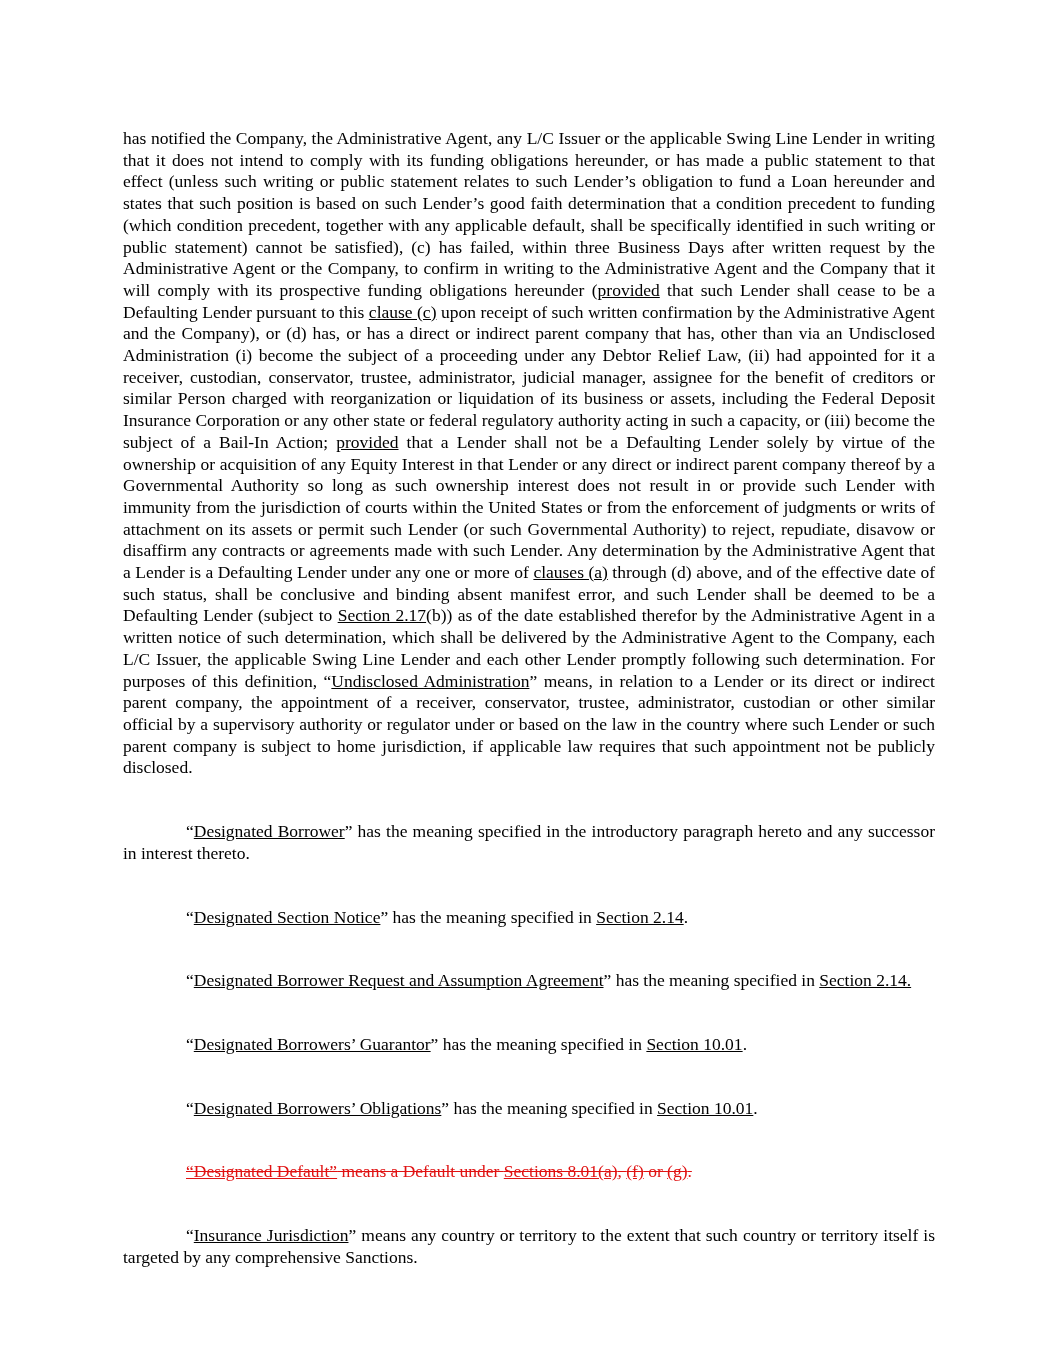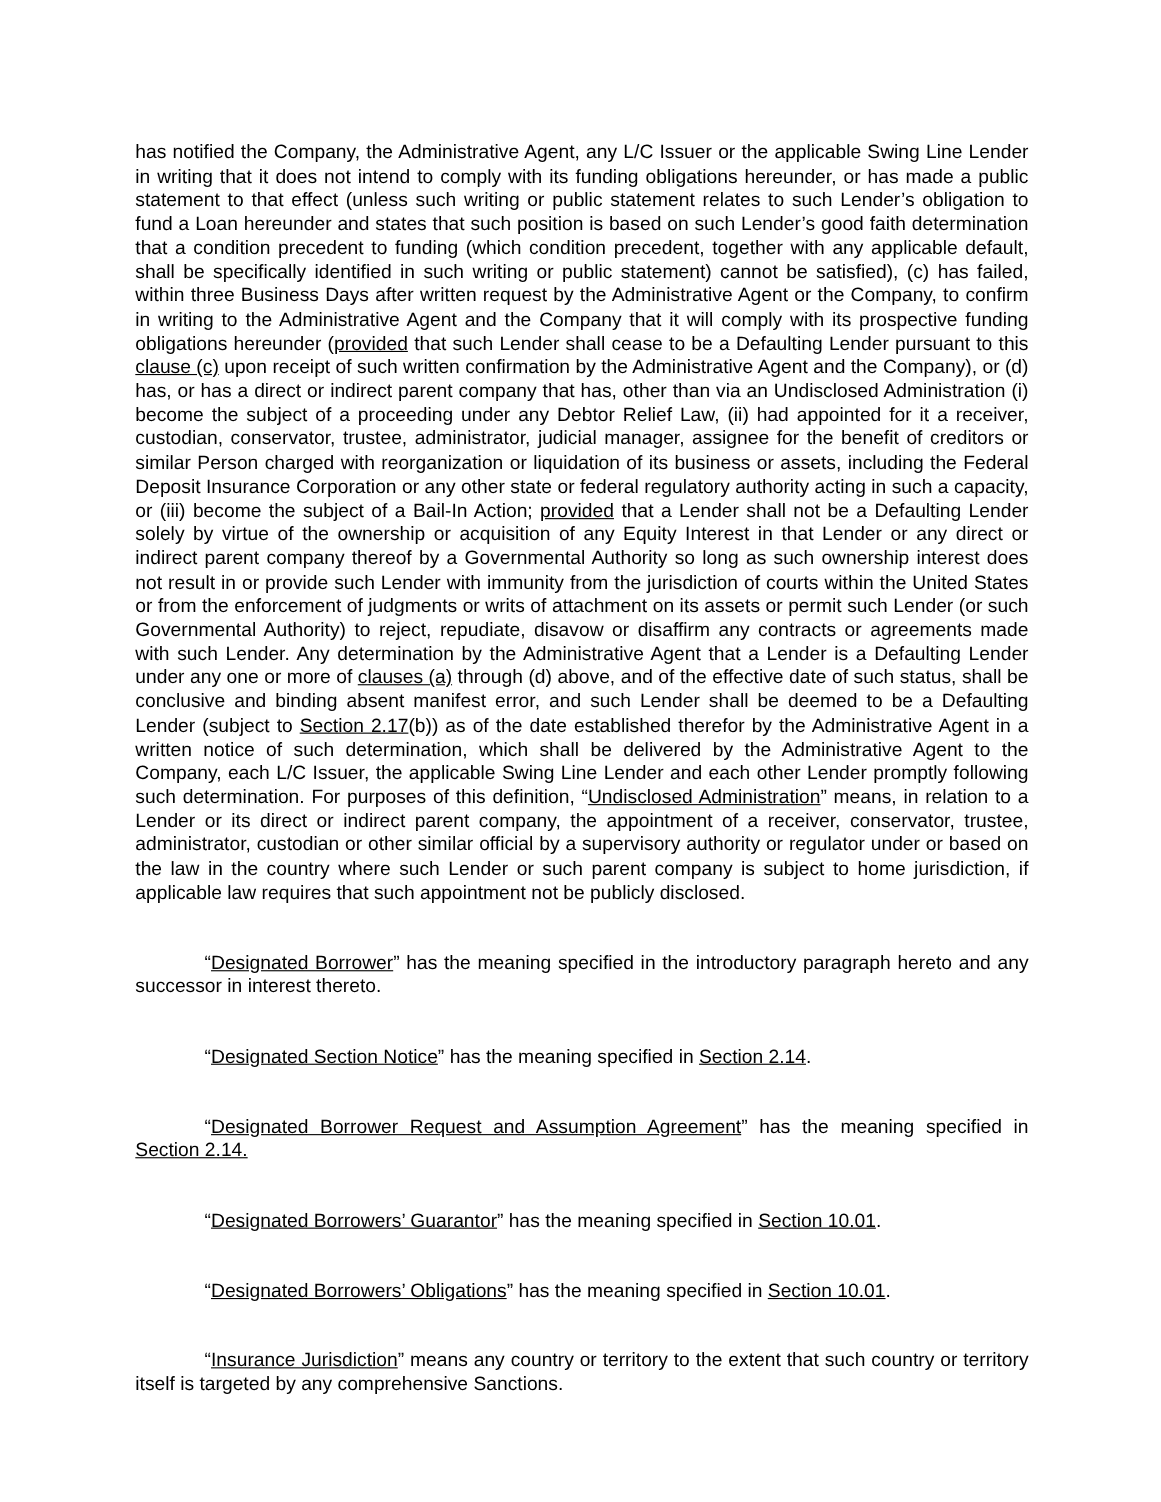--- a/index.html
+++ b/index.html
@@ -6,21 +6,21 @@
     margin: 0;
     padding: 0;
     background: #ffffff;
   }
   .page {
     position: relative;
     width: 1055px;
     height: 1365px;
     background: #ffffff;
     overflow: hidden;
-    font-family: Liberation Sans, sans-serif;
+    font-family: Liberation Serif, serif;
     color: #000000;
   }
   .body-text {
     position: absolute;
     left: 123px;
     top: 128px;
     width: 812px;
   }
   p.para {
     margin: 0 0 21px 0;
@@ -50,15 +50,16 @@
 <body>
 
 <div class="page">
   <div class="body-text">
     <p class="para"><span>has notified the Company, the Administrative Agent, any L/C Issuer or the applicable Swing Line Lender in writing that it does not intend to comply with its funding obligations hereunder, or has made a public statement to that effect (unless such writing or public statement relates to such Lender’s obligation to fund a Loan hereunder and states that such position is based on such Lender’s good faith determination that a condition precedent to funding (which condition precedent, together with any applicable default, shall be specifically identified in such writing or public statement) cannot be satisfied), (c) has failed, within three Business Days after written request by the Administrative Agent or the Company, to confirm in writing to the Administrative Agent and the Company that it will comply with its prospective funding obligations hereunder (</span><span class="u">provided</span><span> that such Lender shall cease to be a Defaulting Lender pursuant to this </span><span class="u">clause (c)</span><span> upon receipt of such written confirmation by the Administrative Agent and the Company), or (d) has, or has a direct or indirect parent company that has, other than via an Undisclosed Administration (i) become the subject of a proceeding under any Debtor Relief Law, (ii) had appointed for it a receiver, custodian, conservator, trustee, administrator, judicial manager, assignee for the benefit of creditors or similar Person charged with reorganization or liquidation of its business or assets, including the Federal Deposit Insurance Corporation or any other state or federal regulatory authority acting in such a capacity, or (iii) become the subject of a Bail-In Action; </span><span class="u">provided</span><span> that a Lender shall not be a Defaulting Lender solely by virtue of the ownership or acquisition of any Equity Interest in that Lender or any direct or indirect parent company thereof by a Governmental Authority so long as such ownership interest does not result in or provide such Lender with immunity from the jurisdiction of courts within the United States or from the enforcement of judgments or writs of attachment on its assets or permit such Lender (or such Governmental Authority) to reject, repudiate, disavow or disaffirm any contracts or agreements made with such Lender. Any determination by the Administrative Agent that a Lender is a Defaulting Lender under any one or more of </span><span class="u">clauses (a)</span><span> through (d) above, and of the effective date of such status, shall be conclusive and binding absent manifest error, and such Lender shall be deemed to be a Defaulting Lender (subject to </span><span class="u">Section 2.17</span><span>(b)) as of the date established therefor by the Administrative Agent in a written notice of such determination, which shall be delivered by the Administrative Agent to the Company, each L/C Issuer, the applicable Swing Line Lender and each other Lender promptly following such determination. For purposes of this definition, “</span><span class="u">Undisclosed Administration</span><span>” means, in relation to a Lender or its direct or indirect parent company, the appointment of a receiver, conservator, trustee, administrator, custodian or other similar official by a supervisory authority or regulator under or based on the law in the country where such Lender or such parent company is subject to home jurisdiction, if applicable law requires that such appointment not be publicly disclosed.</span></p>
     <p class="para indent"><span>“</span><span class="u">Designated Borrower</span><span>” has the meaning specified in the introductory paragraph hereto and any successor in interest thereto.</span></p>
     <p class="para indent"><span>“</span><span class="u">Designated Section Notice</span><span>” has the meaning specified in </span><span class="u">Section 2.14</span><span>.</span></p>
     <p class="para indent"><span>“</span><span class="u">Designated Borrower Request and Assumption Agreement</span><span>” has the meaning specified in </span><span class="u">Section 2.14.</span></p>
     <p class="para indent"><span>“</span><span class="u">Designated Borrowers’ Guarantor</span><span>” has the meaning specified in </span><span class="u">Section 10.01</span><span>.</span></p>
     <p class="para indent"><span>“</span><span class="u">Designated Borrowers’ Obligations</span><span>” has the meaning specified in </span><span class="u">Section 10.01</span><span>.</span></p>
+    <p class="para indent" style="color: rgb(224, 18, 18);"><span class="u s">“Designated Default”</span><span class="s"> means a Default under </span><span class="u s">Sections 8.01(a)</span><span class="s">, </span><span class="u s">(f)</span><span class="s"> or </span><span class="u s">(g)</span><span class="s">.</span></p>
     <p class="para indent"><span>“</span><span class="u">Insurance Jurisdiction</span><span>” means any country or territory to the extent that such country or territory itself is targeted by any comprehensive Sanctions.</span></p>
   </div>
 </div>
 
 </body></html>

